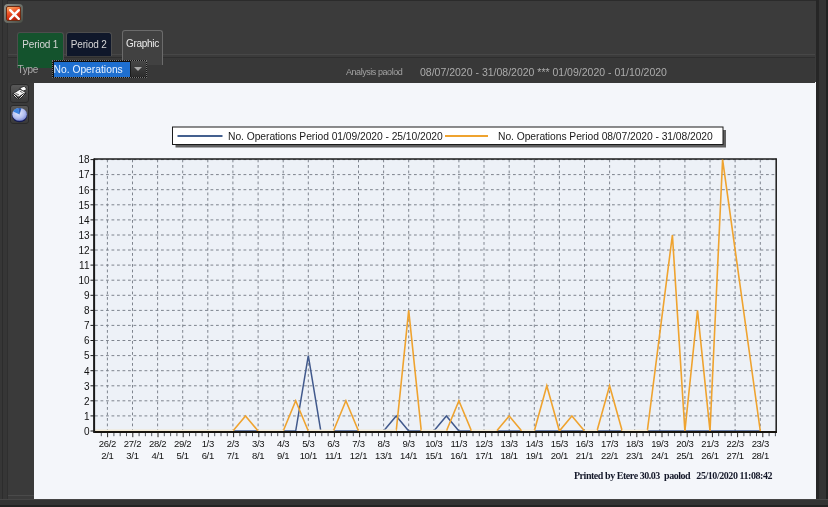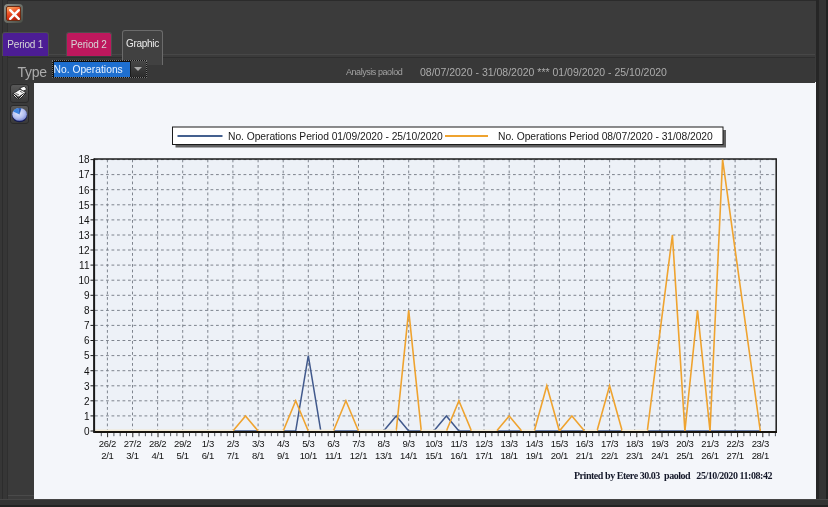--- a/index.html
+++ b/index.html
@@ -1,24 +1,24 @@
 <!DOCTYPE html>
 <html><head><meta charset="utf-8"><style>
   html,body{margin:0;padding:0}
   body{width:828px;height:507px;background:#3b3b3b;font-family:"Liberation Sans",sans-serif;position:relative;overflow:hidden}
   .frame-l{position:absolute;left:0;top:0;width:8px;height:507px;background:#363636;border-right:1px solid #2f2f2f;box-sizing:border-box}
   .seam{position:absolute;left:2px;top:0;width:1px;height:507px;background:#2c2c2c}
   .frame-r{position:absolute;left:815.5px;top:0;width:12.5px;height:507px;background:#343434;border-left:3px solid #262626;border-right:2px solid #222;box-sizing:border-box}
   .frame-b{position:absolute;left:0;top:499px;width:828px;height:8px;background:#333;border-top:1px solid #454545;border-bottom:2px solid #222;box-sizing:border-box}
   .toolbar{position:absolute;left:8px;top:57px;width:807px;height:25px;background:#383838;border-top:1px solid #2e2e2e}
   .tab{position:absolute;box-sizing:border-box;border-radius:3px 3px 0 0;font-size:10px;letter-spacing:-0.15px;text-align:center}
-  .tab1{left:2px;top:32px;width:46.5px;height:24px;line-height:23px;background:#4c1d95;border:1px solid #4d4d4d;border-bottom:none;color:#d6d6d6}
-  .tab2{left:65.5px;top:32px;width:46.5px;height:24px;line-height:23px;background:#be185d;border:1px solid #4d4d4d;border-bottom:none;color:#d6d6d6}
+  .tab1{left:17px;top:32px;width:46.5px;height:36px;line-height:23px;background:#14532d;border:1px solid #4d4d4d;border-bottom:none;color:#d6d6d6}
+  .tab2{left:65.5px;top:32px;width:46.5px;height:24px;line-height:23px;background:#0f172a;border:1px solid #4d4d4d;border-bottom:none;color:#d6d6d6}
   .tab3{left:122px;top:30px;width:41px;height:35px;line-height:25px;background:#414141;border:1px solid #6b6b6b;border-bottom:none;color:#ececec;letter-spacing:-0.3px}
-  .typelbl{position:absolute;left:17.5px;top:63.5px;font-size:14px;letter-spacing:-0.3px;color:#acacac}
+  .typelbl{position:absolute;left:17.5px;top:63.5px;font-size:10px;letter-spacing:-0.3px;color:#acacac}
   .combo{position:absolute;left:51.5px;top:60px;width:95px;height:18px;background:#101010;border:1px dotted #777;box-sizing:border-box}
   .combosel{position:absolute;left:1px;top:1px;width:76px;height:15px;background:#1e6fd0;color:#e8f2ff;font-size:10.3px;line-height:15px;padding-left:0}
   .combobtn{position:absolute;right:0px;top:0px;width:15px;height:16px;background:linear-gradient(#474747,#2c2c2c);border-left:1px solid #1a1a1a}
   .combobtn:after{content:"";position:absolute;left:3.5px;top:6px;border-left:4px solid transparent;border-right:4px solid transparent;border-top:4.5px solid #a8a8a8}
   .aperiod1{position:absolute;left:346px;top:67px;font-size:9px;letter-spacing:-0.45px;color:#a2a2a2}
   .aperiod2{position:absolute;left:420px;top:66px;font-size:10.5px;color:#ababab}
   .whitepanel{position:absolute;left:33.5px;top:82px;width:782px;height:417px;background:#f4f6fa}
   .sidebar{position:absolute;left:8px;top:82px;width:25.5px;height:413px;background:#3a3a3a;border-bottom:1px solid #4a4a4a}
   .closebtn{position:absolute;left:4px;top:4px;width:19px;height:19px;border-radius:4px;background:linear-gradient(135deg,#90938d,#474b43);padding:2px;box-sizing:border-box}
   .closeinner{width:15px;height:15px;border-radius:2px;background:linear-gradient(160deg,#ffb46a 0%,#f0562a 38%,#cf2a10 72%,#9a1d08 100%);border:1px solid #6d2a12;box-sizing:border-box;position:relative}
@@ -36,21 +36,21 @@
   <div style="position:absolute;left:8px;top:54px;width:807px;height:1px;background:#474747"></div>
   <div class="tab tab1">Period 1</div>
   <div class="tab tab2">Period 2</div>
   <div class="tab tab3">Graphic</div>
   <span class="typelbl">Type</span>
   <div class="combo">
     <div class="combosel">No. Operations</div>
     <div class="combobtn"></div>
   </div>
   <span class="aperiod1">Analysis paolod</span>
-  <span class="aperiod2">08/07/2020 - 31/08/2020 *** 01/09/2020 - 25/10/2020</span>
+  <span class="aperiod2">08/07/2020 - 31/08/2020 *** 01/09/2020 - 01/10/2020</span>
   <div class="closebtn">
     <div class="closeinner">
     <svg width="15" height="15" viewBox="0 0 15 15" style="position:absolute;left:0;top:0">
       <path d="M3.2 3.2 L11.8 11.8 M11.8 3.2 L3.2 11.8" stroke="#fcfcfc" stroke-width="2.4" stroke-linecap="round"></path>
     </svg>
   </div>
   </div>
   <div class="iconbtn" style="left:9.5px;top:84px">
     <svg width="17" height="17" viewBox="0 0 17 17">
       <defs>

